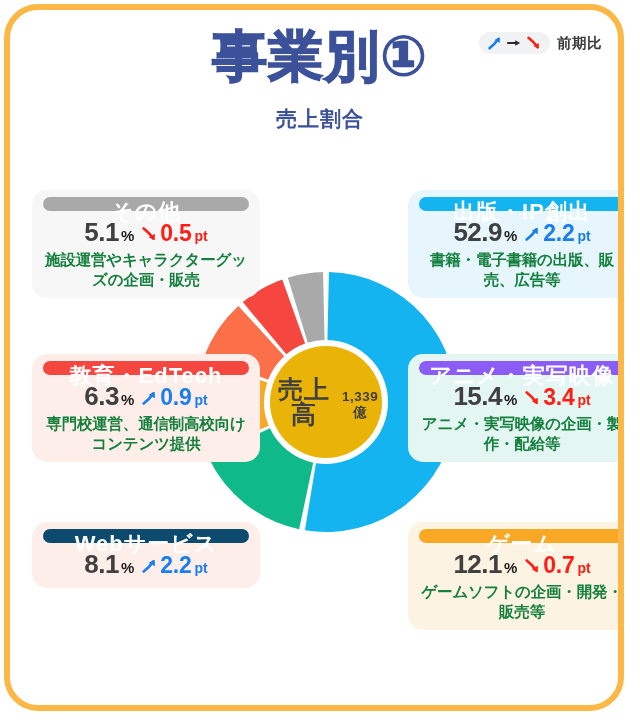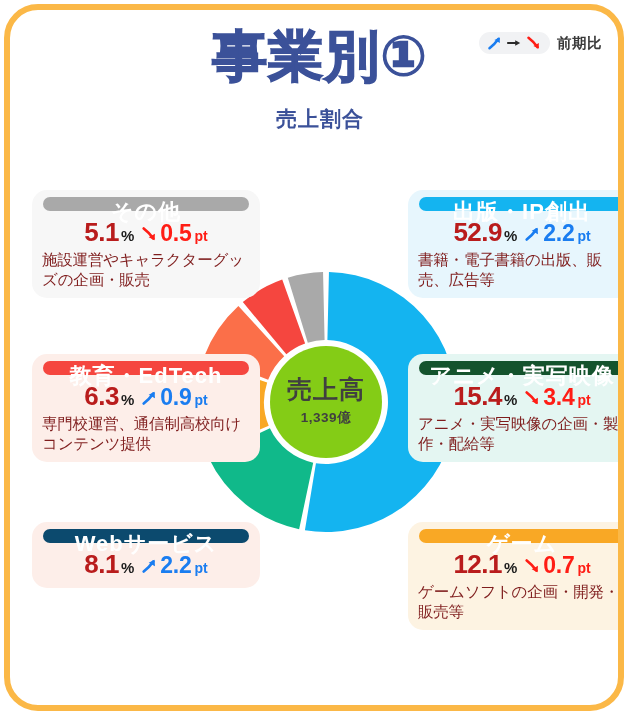--- a/index.html
+++ b/index.html
@@ -89,25 +89,26 @@
   }
   .donut-hole {
     position: absolute;
     left: 50%;
     top: 50%;
     width: 112px;
     height: 112px;
     margin-left: -56px;
     margin-top: -56px;
     border-radius: 50%;
-    background: #84cc16;
+    background: #eab308;
     display: flex;
-    flex-direction: column;
+    flex-direction: row;
     align-items: center;
     justify-content: center;
+    text-align: center;
   }
   .donut-center-title {
     font-size: 25px;
     font-weight: bold;
     color: #404040;
     letter-spacing: 1px;
     line-height: 1;
   }
   .donut-center-value {
     font-size: 13.5px;
@@ -141,21 +142,21 @@
   .card-stats {
     display: flex;
     align-items: baseline;
     justify-content: center;
     margin-top: 6px;
     gap: 2px;
   }
   .stat-pct {
     font-size: 26px;
     font-weight: bold;
-    color: #b91c1c;
+    color: #404040;
     letter-spacing: -0.5px;
   }
   .stat-pct-unit {
     font-size: 15px;
     font-weight: bold;
     color: #1c1c1c;
     margin-right: 4px;
   }
   .stat-arrow {
     display: inline-block;
@@ -173,25 +174,25 @@
     font-size: 14px;
     font-weight: bold;
     margin-left: 1px;
   }
   .up { color: #1a7df0; }
   .down { color: #ff1d15; }
 
   .card-desc {
     margin: 2px 10px 0 10px;
     font-size: 15.5px;
-    font-weight: normal;
-    color: #7f1d1d;
+    font-weight: bold;
+    color: #15803d;
     line-height: 1.28;
     letter-spacing: -0.2px;
-    text-align: left;
+    text-align: center;
   }
 
   
   #card-other      { left: 22px;  top: 180px; }
   #card-publishing { left: 398px; top: 180px; }
   #card-education  { left: 22px;  top: 344px; }
   #card-anime      { left: 398px; top: 344px; }
   #card-web        { left: 22px;  top: 512px; }
   #card-game       { left: 398px; top: 512px; }
 </style>
@@ -277,21 +278,21 @@
             <path d="M3.5 13.2 C7 10.5 10.2 7.2 12.6 3.8" stroke="#1a7df0" stroke-width="2.6" fill="none" stroke-linecap="round"></path>
             <path d="M13.8 2.2 L14.1 8.2 L8.2 5.0 Z" fill="#1a7df0"></path>
           </svg></span>
       <span class="stat-delta up">0.9</span>
       <span class="stat-delta-unit up">pt</span>
     </div>
     <div class="card-desc">専門校運営、通信制高校向けコンテンツ提供</div>
   </div>
 
   <div class="card" id="card-anime" style="background: rgb(228, 246, 242);">
-    <span class="card-pill" style="background: #14532d;">アニメ・実写映像</span>
+    <span class="card-pill" style="background: #8b5cf6;">アニメ・実写映像</span>
     <div class="card-stats">
       <span class="stat-pct">15.4</span>
       <span class="stat-pct-unit">%</span>
       <span class="stat-arrow"><svg width="18" height="18" viewBox="0 0 17 16">
             <path d="M3.5 2.8 C7 5.5 10.2 8.8 12.6 12.2" stroke="#ff1d15" stroke-width="2.6" fill="none" stroke-linecap="round"></path>
             <path d="M13.8 13.8 L14.1 7.8 L8.2 11.0 Z" fill="#ff1d15"></path>
           </svg></span>
       <span class="stat-delta down">3.4</span>
       <span class="stat-delta-unit down">pt</span>
     </div>

